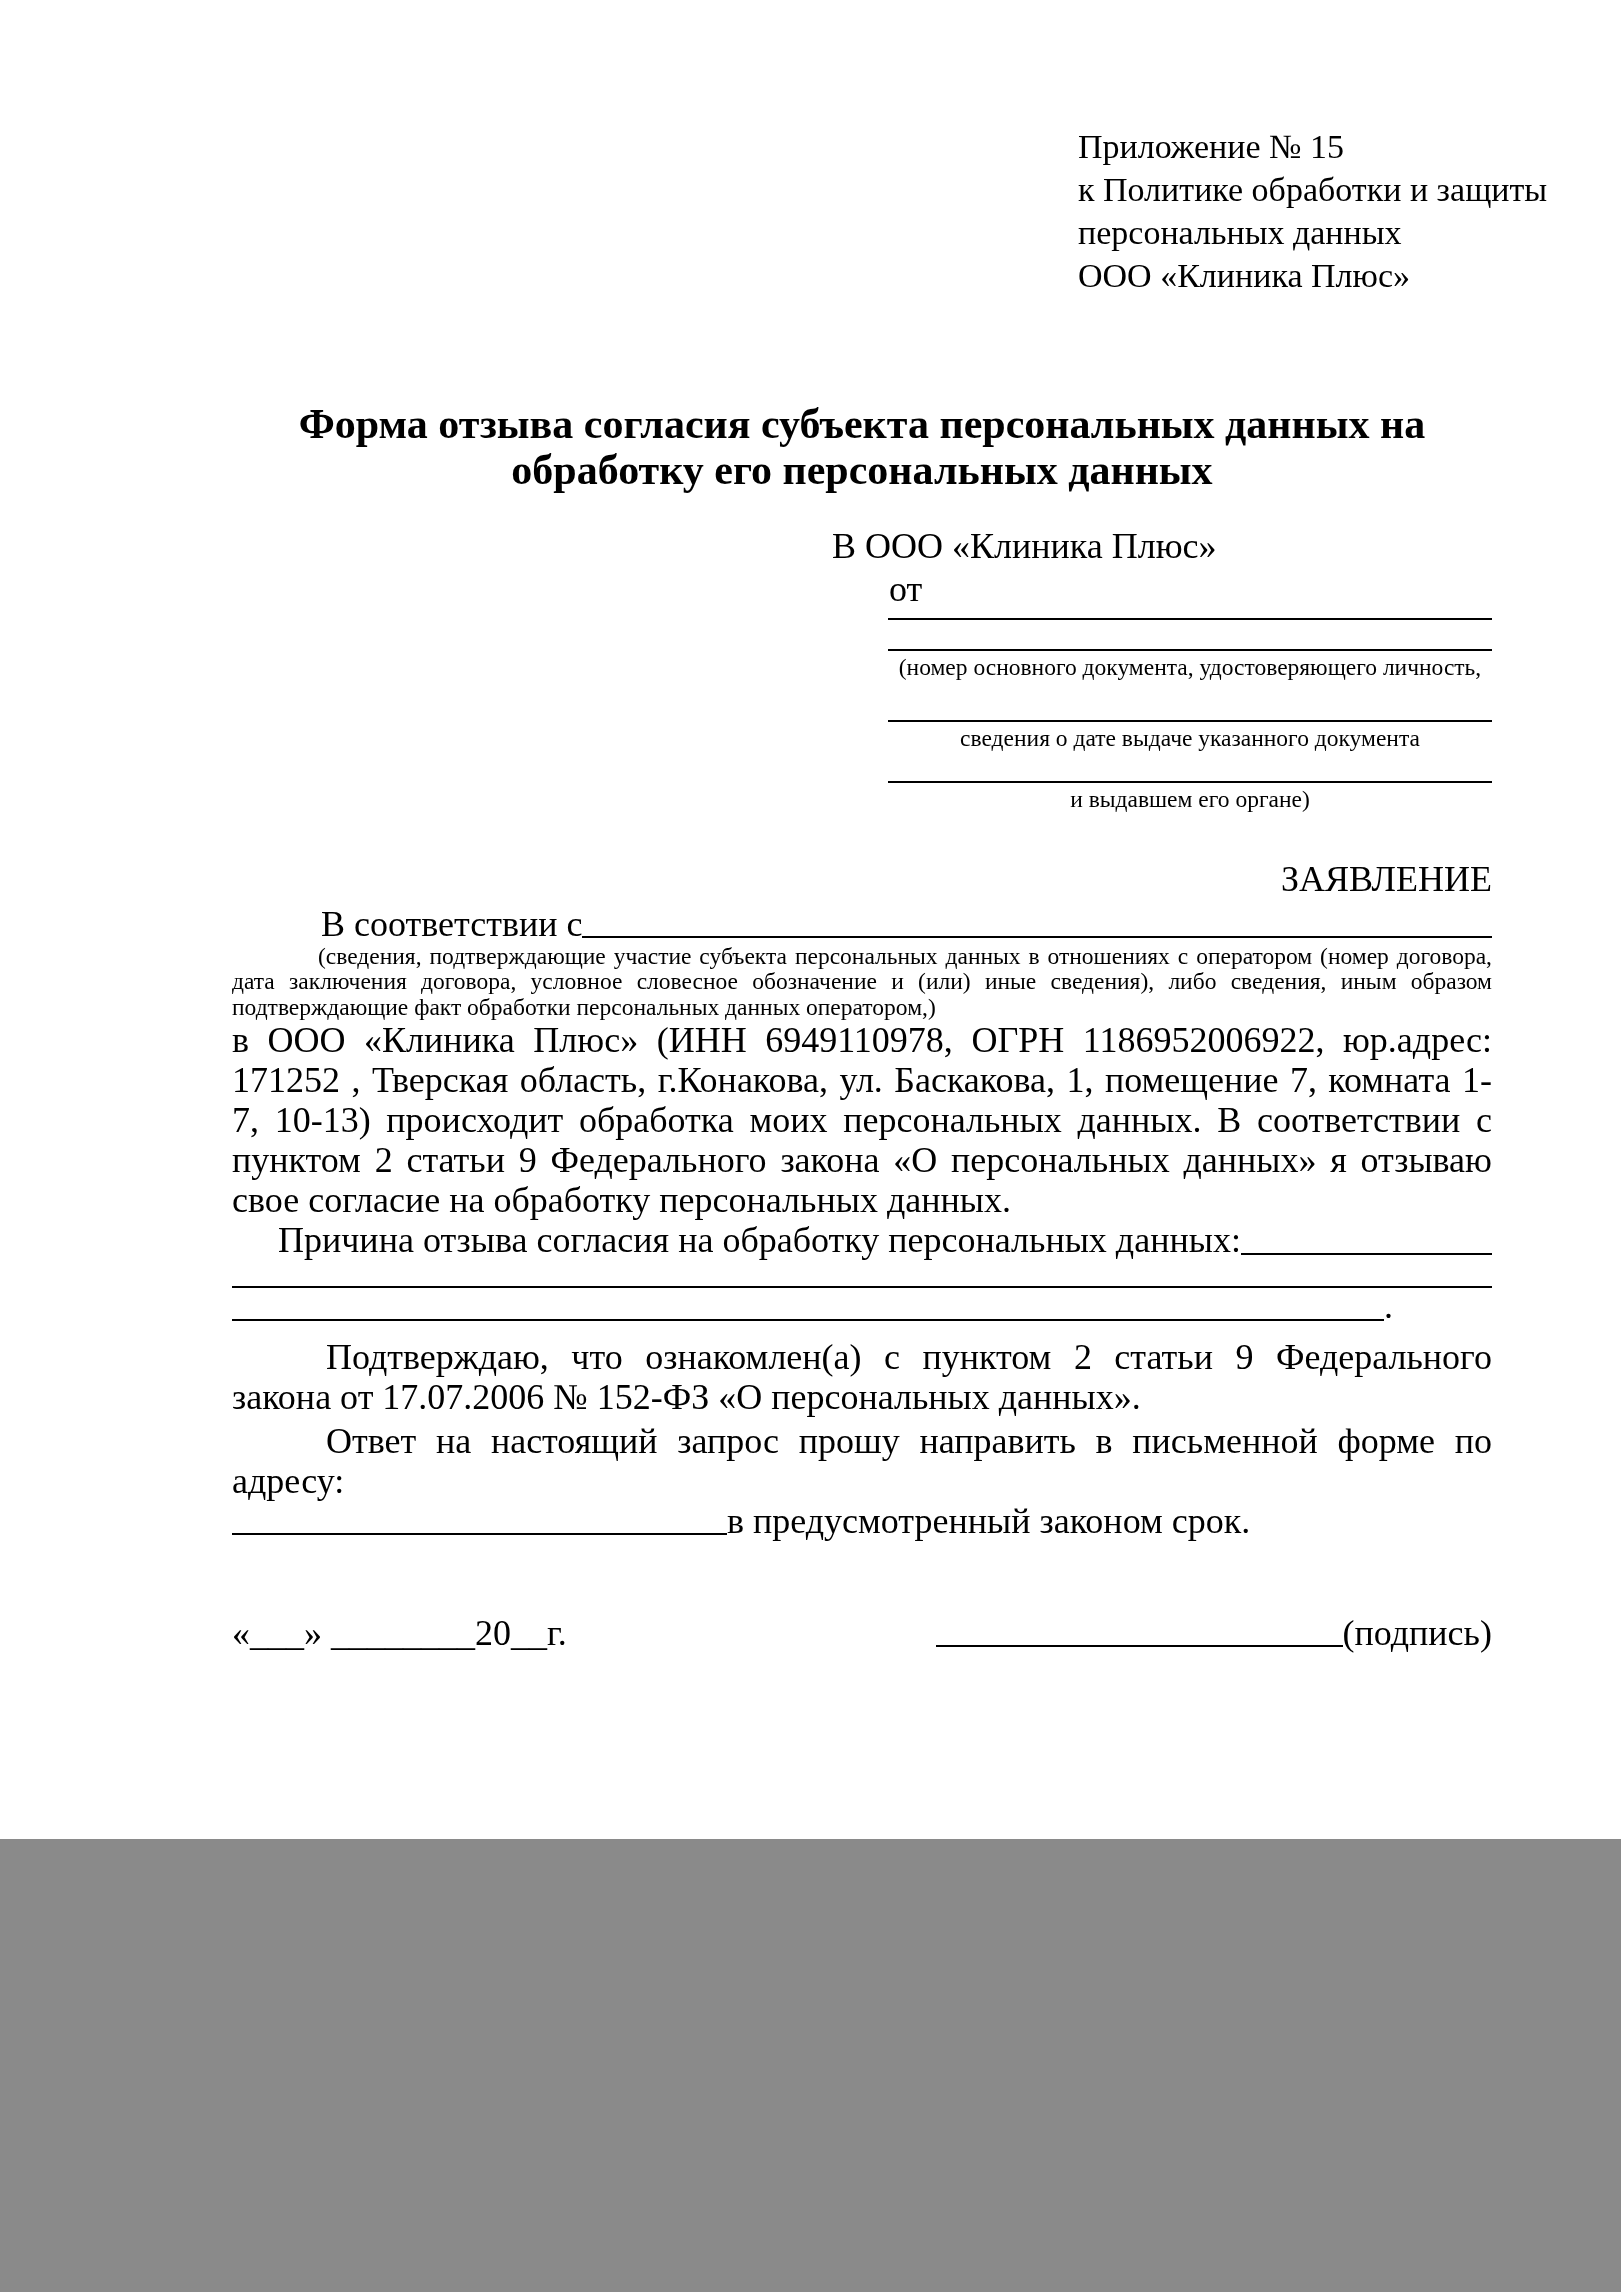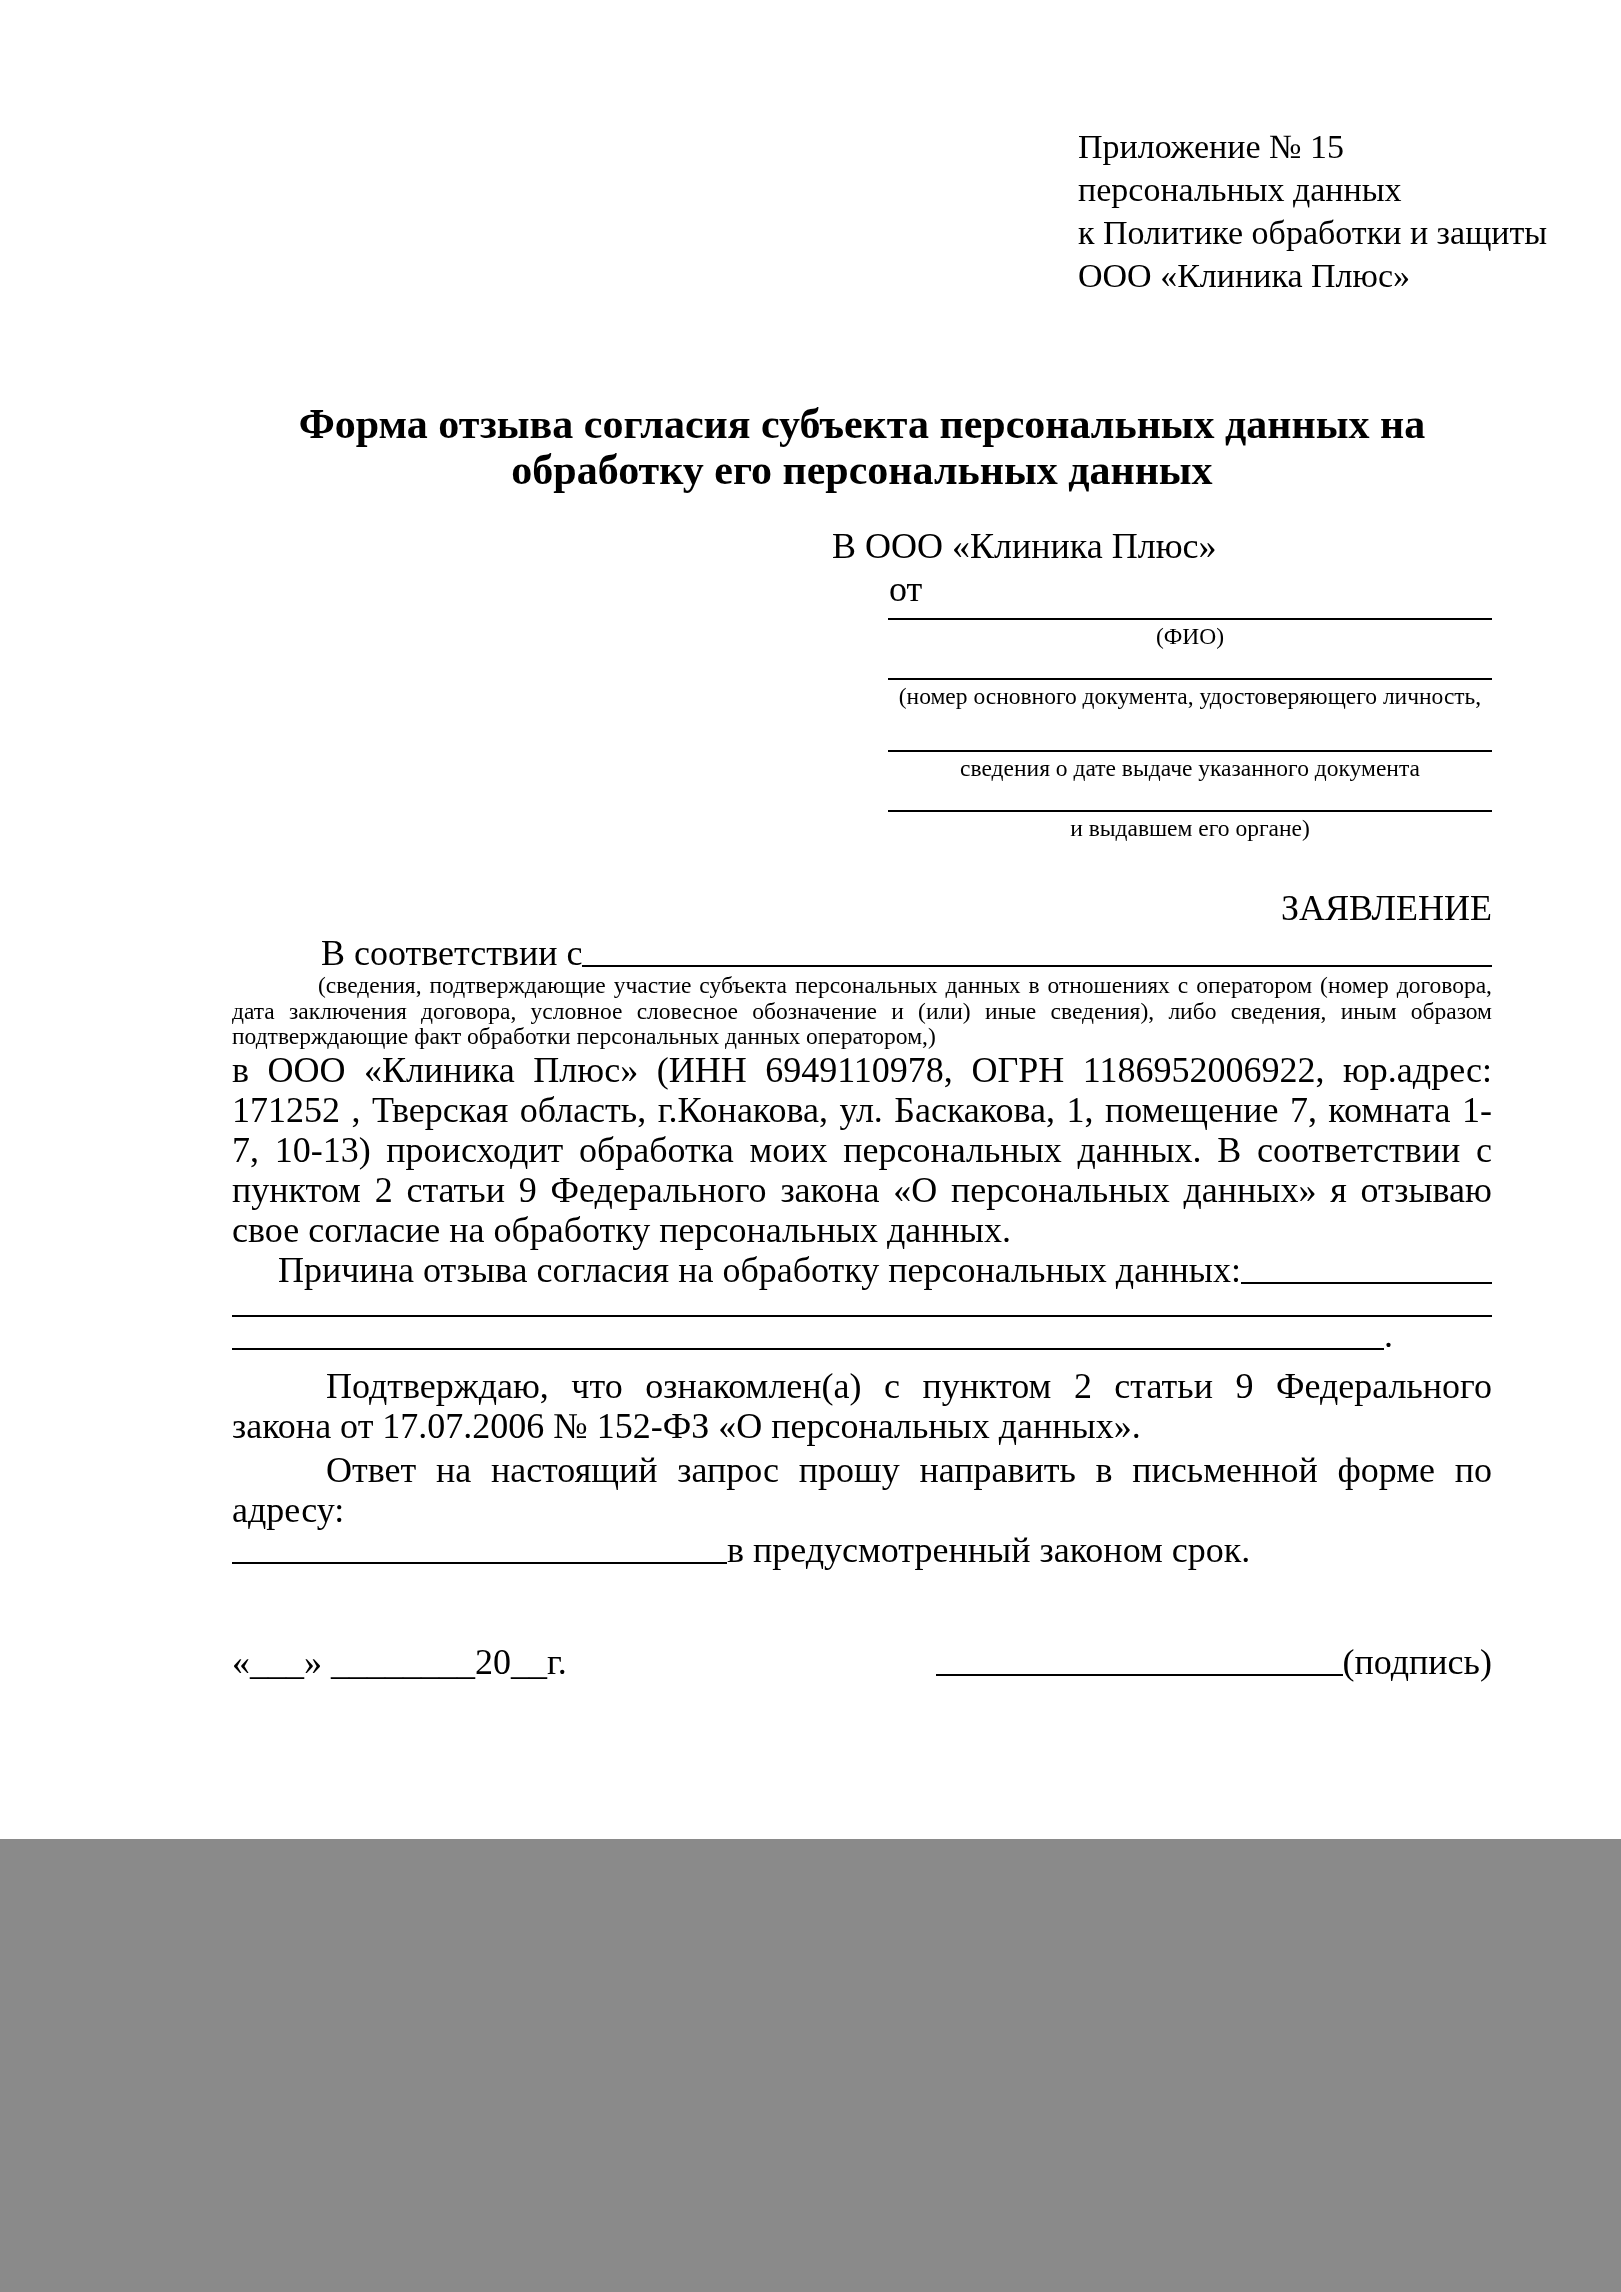--- a/index.html
+++ b/index.html
@@ -70,32 +70,31 @@
   .sig-right{display:flex;align-items:flex-end;}
   .sig-right .seg{width:407px;border-bottom:2px solid #000;margin-bottom:7.8px;}
 </style>
 </head>
 <body>
 
 <div class="page">
 
   <div class="hdr">
     <div>Приложение № 15</div>
+    <div>к Политике обработки и защиты</div>
     <div>персональных данных</div>
-    <div>к Политике обработки и защиты</div>
     <div>ООО «Клиника Плюс»</div>
   </div>
 
   <div class="title">Форма отзыва согласия субъекта персональных данных на обработку его персональных данных</div>
 
   <div class="addr-to">В ООО «Клиника Плюс»</div>
   <div class="addr-from">от</div>
 
   <div class="addr-line h7"></div>
-  <div class="addr-cap">(ФИО)</div>
 
   <div class="addr-line h30"></div>
   <div class="addr-cap">(номер основного документа, удостоверяющего личность,</div>
 
   <div class="addr-line h41"></div>
   <div class="addr-cap">сведения о дате выдаче указанного документа</div>
 
   <div class="addr-line h30"></div>
   <div class="addr-cap">и выдавшем его органе)</div>
 

